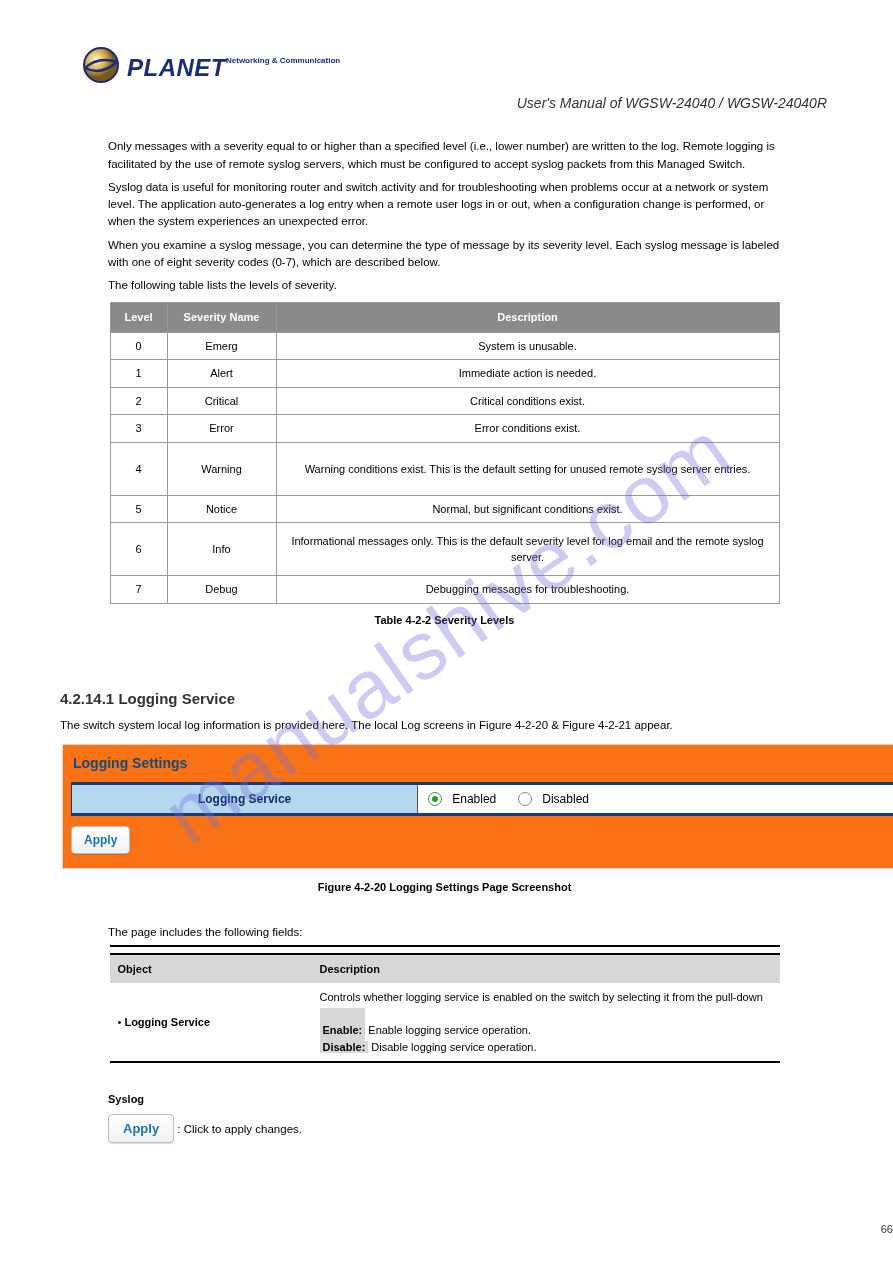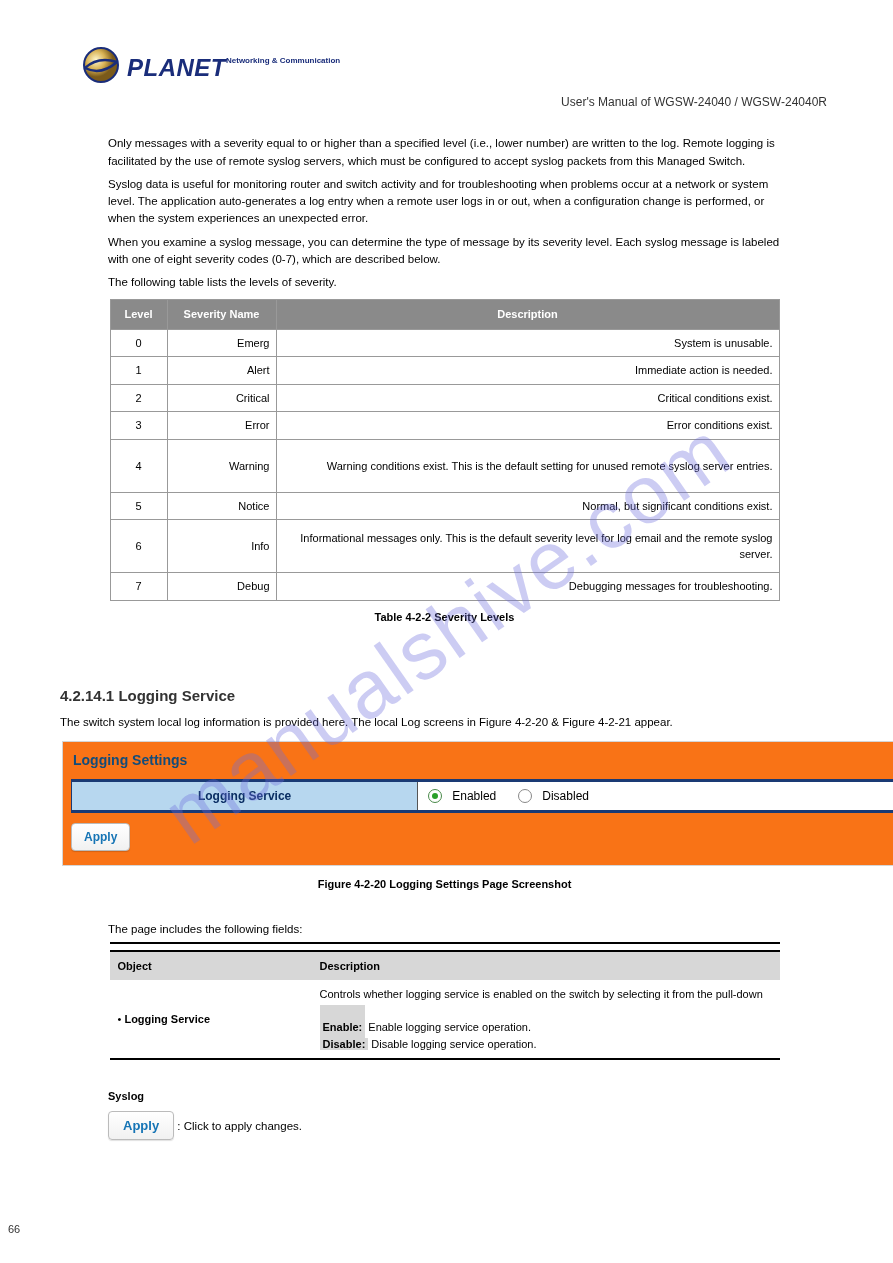--- a/index.html
+++ b/index.html
@@ -4,21 +4,21 @@
 <style>
   body{margin:0;font-family:Arial,Helvetica,sans-serif;background:#fff;color:#000;font-size:11.5px;line-height:1.5}
   .page{width:893px;height:1263px;position:relative;box-sizing:border-box;padding:46px 64px 0 60px}
   .logo{display:flex;align-items:center;gap:7px;margin-left:22px}
   .logo-text{display:flex;flex-direction:row;line-height:1}
   .logo-name{color:#1a2d7a;font-weight:900;font-size:24px;font-style:italic;letter-spacing:.5px;font-family:Arial,Helvetica,sans-serif}
   .logo-tag{color:#1a2d7a;font-size:8px;margin-top:1px;font-weight:bold}
   .section{margin:0 48px 0 48px}
   .p{margin:6px 0}
   .tbl,.tbl2{width:670px;border-collapse:collapse;margin:0 auto}
-  .tbl th,.tbl td{border:1px solid #999;padding:5px 6px;vertical-align:middle;text-align:right}
+  .tbl th,.tbl td{border:1px solid #999;padding:5px 6px;vertical-align:middle;text-align:center}
   .tbl th{background:#8a8a8a;color:#fff;font-size:11px;font-weight:bold;text-align:center;padding:6px 4px}
   .tbl td{font-size:11px}
   .tbl td.c{text-align:center}
   .cap{text-align:center;font-weight:bold;font-size:11px;margin-top:8px}
   .h3{font-size:15px;font-weight:bold;margin:60px 0 6px 0;color:#333}
   .screenshot{width:842px;margin:10px 0 0 2px;background:#f97316;border:1px solid #d5d5d5;padding:8px 8px 14px 8px;box-sizing:border-box}
   .sc-title{color:#124c7a;font-weight:bold;padding:0 0 4px 2px;font-size:14px;margin-bottom:4px}
   .sc-body{background:#fff;border-top:3px solid #1a3a74;border-bottom:3px solid #1a3a74;border-left:1px solid #1a3a74;border-right:1px solid #1a3a74;display:flex}
   .sc-left{width:42%;background:#b7d7ef;border-right:1px solid #555;color:#0a2e63;font-weight:bold;text-align:center;padding:5px 0;font-size:12px}
   .sc-right{flex:1;padding:5px 10px;display:flex;align-items:center;gap:8px;font-size:12px}
@@ -27,21 +27,21 @@
   .radio.off{border-color:#888}
   .btn{display:inline-block;margin-top:10px;background:linear-gradient(#fff,#f1f1f1);border:1px solid #bbb;border-radius:4px;padding:4px 12px;color:#1574b5;font-weight:bold;font-family:Arial;font-size:12px;box-shadow:0 1px 1px rgba(0,0,0,.15)}
   .tbl2{margin-top:6px;width:670px}
   .tbl2 th{background:#d7d7d7;color:#000;font-weight:bold;font-size:11px;text-align:left;padding:6px 8px;border:none}
   .tbl2 td{padding:6px 8px;font-size:11px;vertical-align:middle;border:none}
   .tbl2 thead tr th{border-top:2px solid #000;border-bottom:none}
   .tbl2 tbody tr td{border:none}
   .tbl2-wrap{border-top:2px solid #000;border-bottom:2px solid #000000}
   .obj{color:#000}.bullet{font-family:Arial}
   .objcell{width:186px}
-  .pagefoot{text-align:left;font-size:11px;color:#333;position:absolute;bottom:26px;left:8px;right:0}
+  .pagefoot{text-align:right;font-size:11px;color:#333;position:absolute;bottom:26px;left:0;right:0}
   .wm{position:absolute;left:50%;top:50%;transform:translate(-50%,-50%) rotate(-35deg);font-size:82px;color:rgba(110,110,220,.35);font-family:Arial;pointer-events:none;white-space:nowrap;letter-spacing:2px}
   .gh{background:#d7d7d7}
   .applybtn2{display:inline-block;background:linear-gradient(#fff,#f1f1f1);border:1px solid #bbb;border-radius:4px;padding:4px 14px;color:#1574b5;font-weight:bold;font-family:Arial;font-size:13px;box-shadow:0 1px 1px rgba(0,0,0,.12)}
   .lvlcol{width:48px}
   .namecol{width:100px}
   .bold{font-weight:bold}
 </style>
 </head>
 <body>
 <div class="page">
@@ -61,21 +61,21 @@
           <path d="M3 22 Q16 10 35 16" stroke="#1a2d7a" stroke-width="2.5" fill="none"></path>
           <path d="M3 22 Q19 30 35 16" stroke="#1a2d7a" stroke-width="2.5" fill="none"></path>
         </svg>
     </span>
     <span class="logo-text">
       <span class="logo-name">PLANET</span>
       <span class="logo-tag">Networking &amp; Communication</span>
     </span>
   </div>
 
-  <div style="text-align:right;font-size:12px;color:#333;margin:4px 2px 8px 0">User's Manual of WGSW-24040 / WGSW-24040R</div>
+  <div style="text-align:right;font-style:italic;font-size:14px;color:#333;margin:4px 2px 8px 0">User's Manual of WGSW-24040 / WGSW-24040R</div>
 
   <div class="section" style="margin-top:24px">
     <p class="p">Only messages with a severity equal to or higher than a specified level (i.e., lower number) are written to the log. Remote logging is facilitated by the use of remote syslog servers, which must be configured to accept syslog packets from this Managed Switch.</p>
     <p class="p">Syslog data is useful for monitoring router and switch activity and for troubleshooting when problems occur at a network or system level. The application auto-generates a log entry when a remote user logs in or out, when a configuration change is performed, or when the system experiences an unexpected error.</p>
     <p class="p">When you examine a syslog message, you can determine the type of message by its severity level. Each syslog message is labeled with one of eight severity codes (0-7), which are described below.</p>
     <p class="p">The following table lists the levels of severity.</p>
   </div>
 
   <table class="tbl" style="margin-top:8px">
     <thead>

